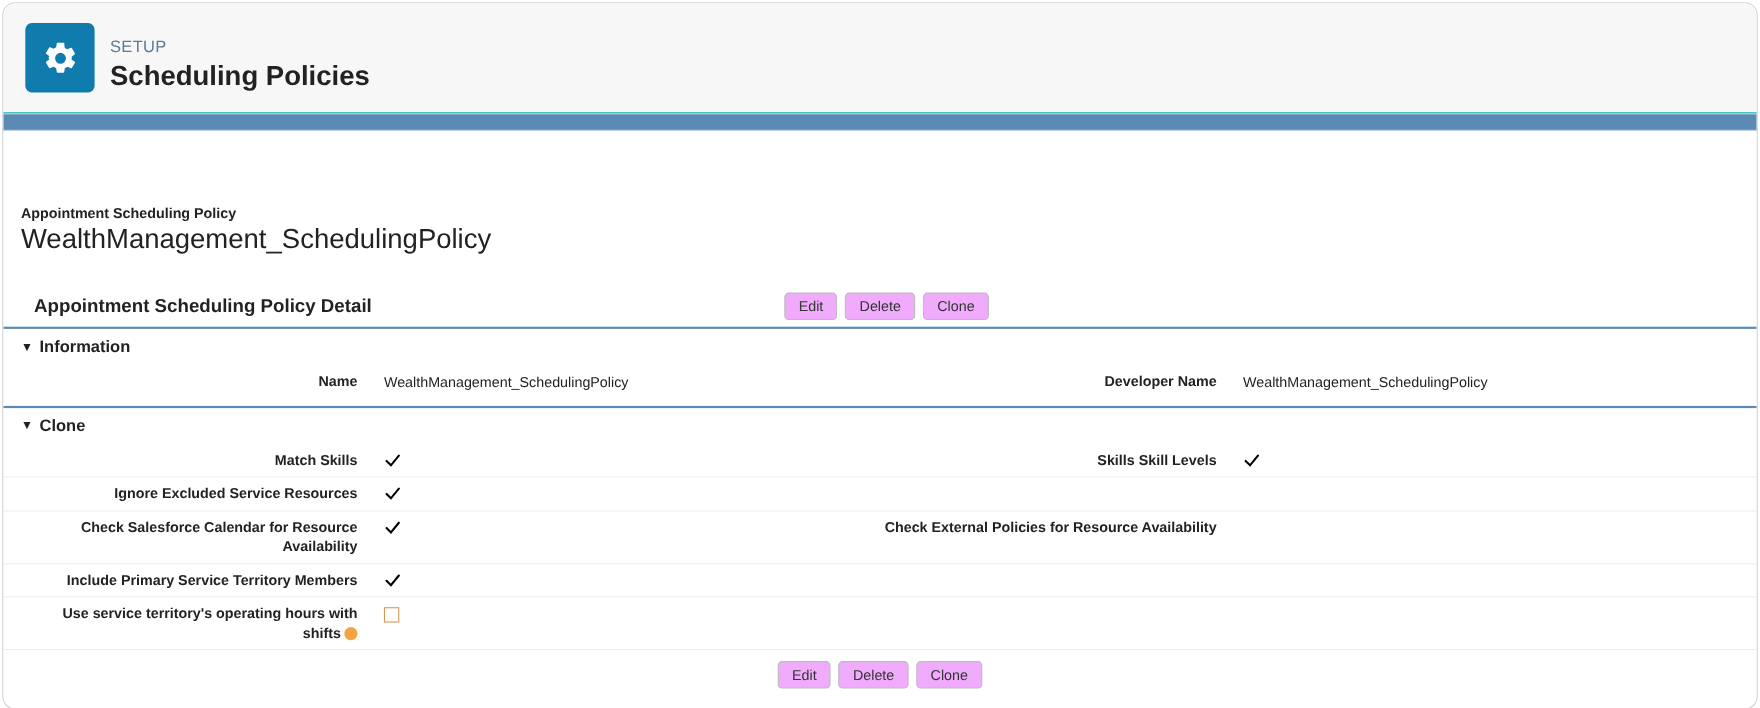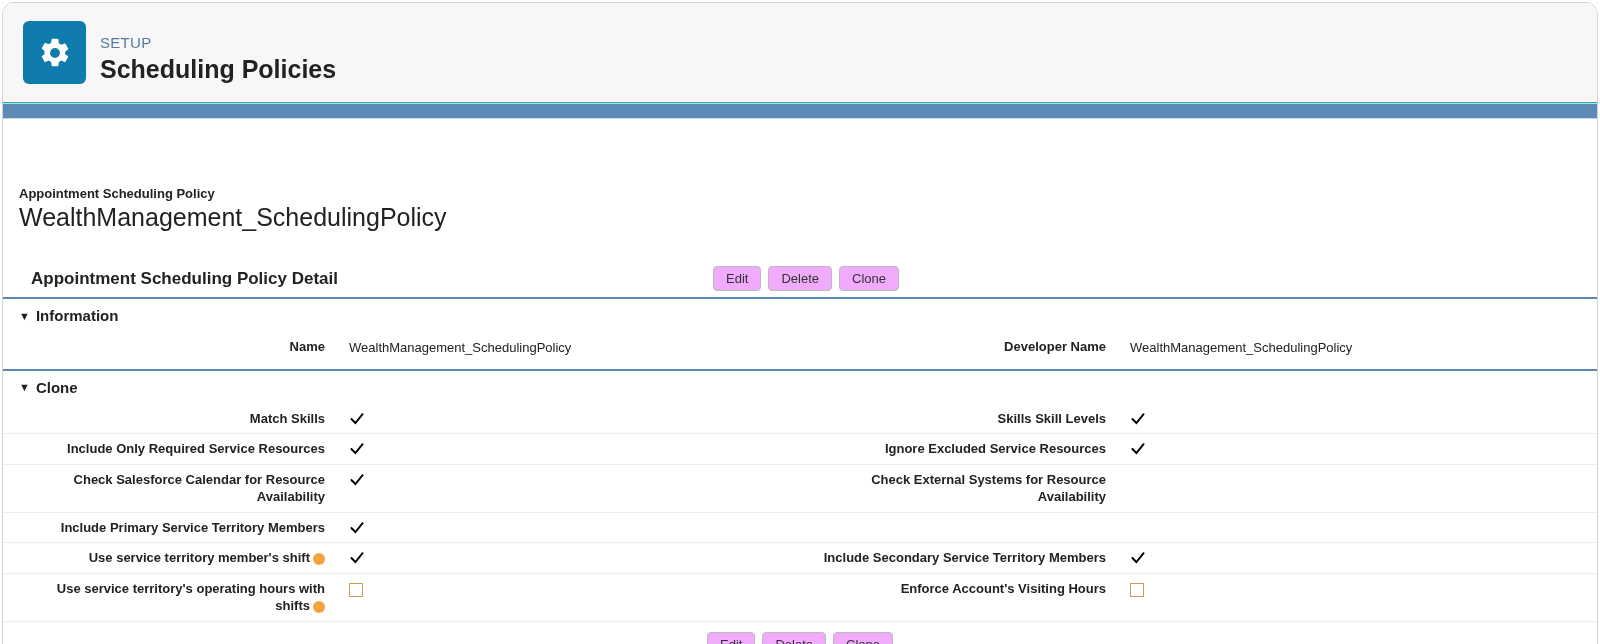--- a/index.html
+++ b/index.html
@@ -165,89 +165,59 @@
       <div class="value check">
           <svg width="16" height="16" viewBox="0 0 20 20">
             <path d="M3 10l5 5L17 4" stroke="#000" stroke-width="2.4" fill="none" stroke-linecap="round"></path>
           </svg>
         </div>
     </div>
   </div>
 
   <div class="row">
     <div class="pair">
-      <div class="label">Include Only Required Service Resources</div>
-      <div class="value check">
-          <svg width="16" height="16" viewBox="0 0 20 20">
-            <path d="M3 10l5 5L17 4" stroke="#000" stroke-width="2.4" fill="none" stroke-linecap="round"></path>
-          </svg>
-        </div>
-    </div>
-    <div class="pair">
       <div class="label">Ignore Excluded Service Resources</div>
       <div class="value check">
           <svg width="16" height="16" viewBox="0 0 20 20">
             <path d="M3 10l5 5L17 4" stroke="#000" stroke-width="2.4" fill="none" stroke-linecap="round"></path>
           </svg>
         </div>
     </div>
   </div>
 
   <div class="row">
     <div class="pair">
       <div class="label">Check Salesforce Calendar for Resource Availability</div>
       <div class="value check">
           <svg width="16" height="16" viewBox="0 0 20 20">
             <path d="M3 10l5 5L17 4" stroke="#000" stroke-width="2.4" fill="none" stroke-linecap="round"></path>
           </svg>
         </div>
     </div>
     <div class="pair">
-      <div class="label">Check External Systems for Resource Availability</div>
+      <div class="label">Check External Policies for Resource Availability</div>
       <div class="value"></div>
     </div>
   </div>
 
   <div class="row">
     <div class="pair">
       <div class="label">Include Primary Service Territory Members</div>
       <div class="value check">
           <svg width="16" height="16" viewBox="0 0 20 20">
             <path d="M3 10l5 5L17 4" stroke="#000" stroke-width="2.4" fill="none" stroke-linecap="round"></path>
           </svg>
         </div>
     </div>
   </div>
 
-  <div class="row">
-    <div class="pair">
-      <div class="label"><span>Use service territory member's shift</span><span class="help-icon"></span></div>
-      <div class="value check">
-          <svg width="16" height="16" viewBox="0 0 20 20">
-            <path d="M3 10l5 5L17 4" stroke="#000" stroke-width="2.4" fill="none" stroke-linecap="round"></path>
-          </svg>
-        </div>
-    </div>
-    <div class="pair">
-      <div class="label">Include Secondary Service Territory Members</div>
-      <div class="value check">
-          <svg width="16" height="16" viewBox="0 0 20 20">
-            <path d="M3 10l5 5L17 4" stroke="#000" stroke-width="2.4" fill="none" stroke-linecap="round"></path>
-          </svg>
-        </div>
-    </div>
-  </div>
 
   <div class="row">
     <div class="pair">
       <div class="label"><span>Use service territory's operating hours with shifts</span><span class="help-icon"></span></div>
-      <div class="value"><span class="empty-check"></span></div>
-    </div>
-    <div class="pair">
-      <div class="label">Enforce Account's Visiting Hours</div>
       <div class="value"><span class="empty-check"></span></div>
     </div>
   </div>
 
   <div class="bottom-btns">
     <div class="btn-row">
       <button class="btn">Edit</button>
       <button class="btn">Delete</button>
       <button class="btn">Clone</button>
     </div>

